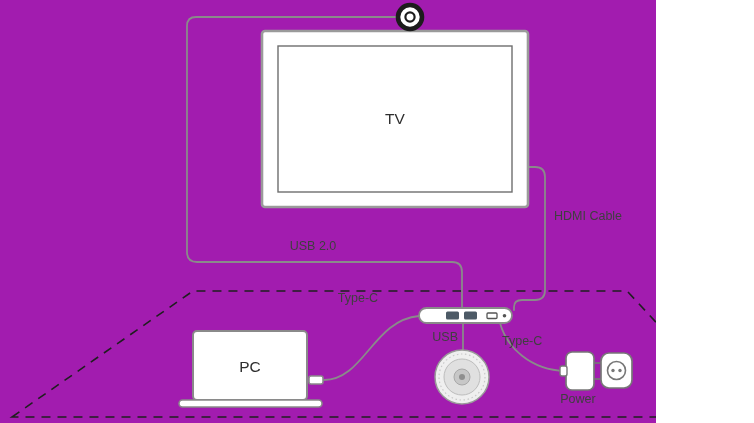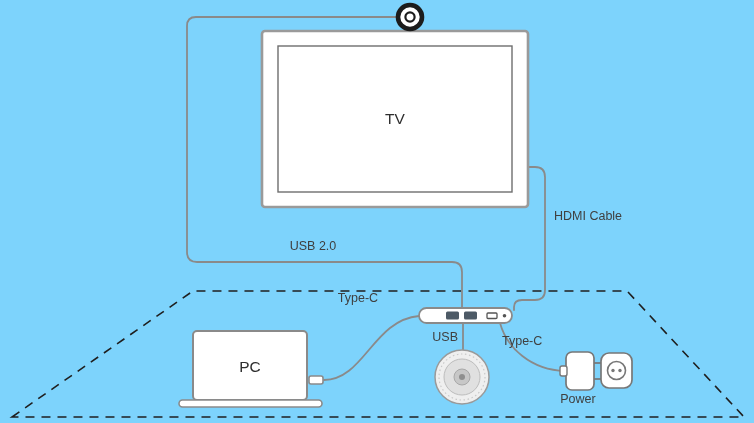--- a/index.html
+++ b/index.html
@@ -1,20 +1,20 @@
 <!DOCTYPE html>
 <html><head>
   <meta charset="utf-8">
   <style>
     html, body { margin: 0; padding: 0; background: #ffffff; }
     .canvas {
       position: relative;
-      width: 754px;
+      width: 656px;
       height: 423px;
-      background: #7dd3fc;
+      background: #a21caf;
       font-family: "Liberation Sans", sans-serif;
       overflow: hidden;
     }
     svg { display: block; }
     .lbl {
       fill: #3f3f3f;
       font-size: 12.5px;
       font-family: "Liberation Sans", sans-serif;
     }
     .big {

